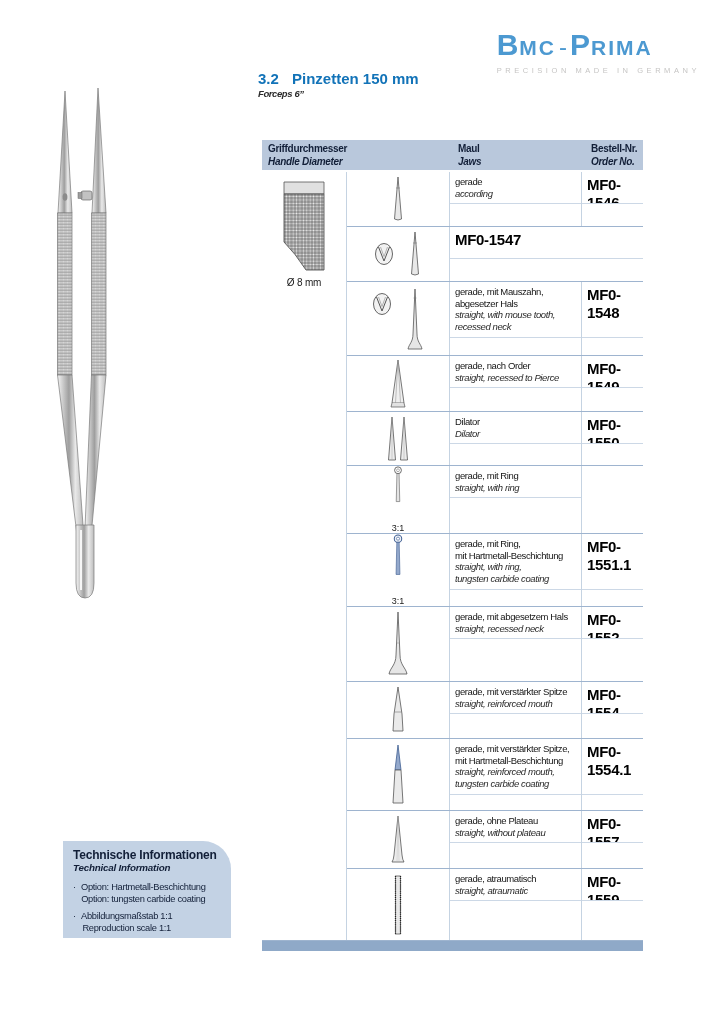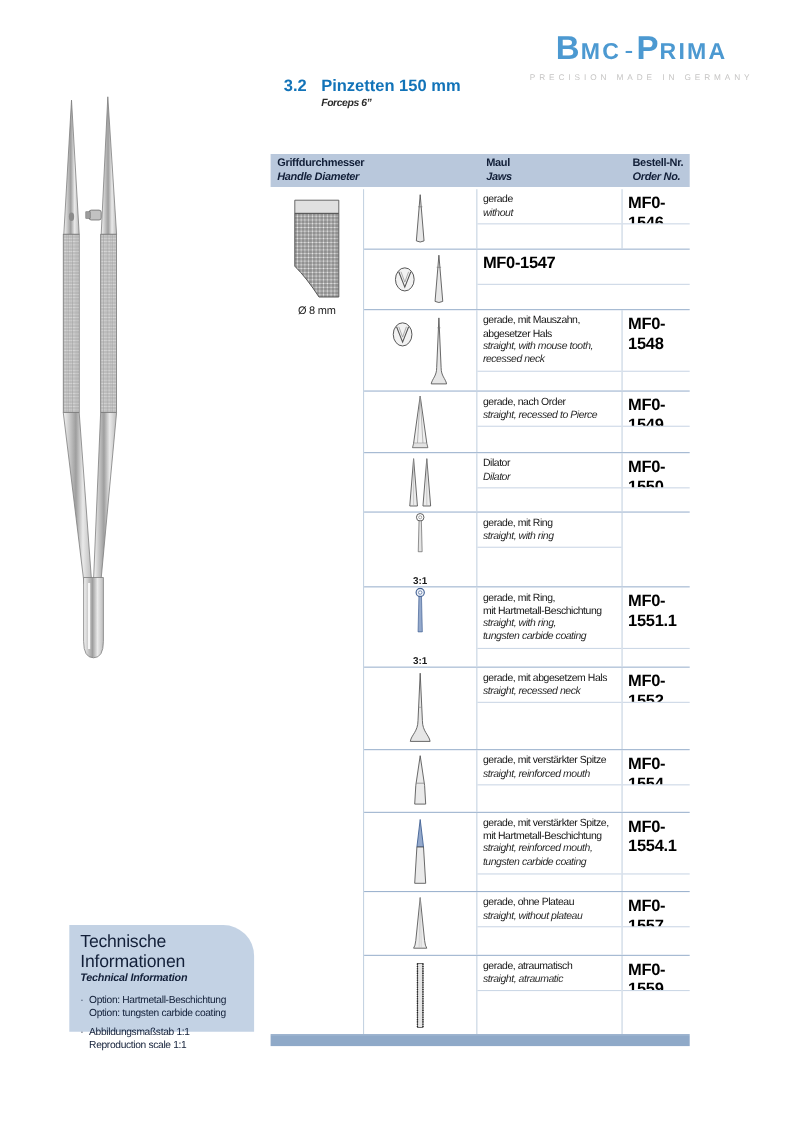--- a/index.html
+++ b/index.html
@@ -2,67 +2,67 @@
 <html><head>
 <meta charset="utf-8">
 <style>
   html,body { margin:0; padding:0; background:#888; }
   .page {
     position:relative; width:724px; height:1023px; margin:0 auto;
     background:#ffffff; font-family:"Liberation Sans", sans-serif;
     overflow:hidden; outline:1px solid #ddd;
   }
   
-  .logo { position:absolute; right:39px; top:30px; text-align:center; }
+  .logo { position:absolute; right:24px; top:30px; text-align:left; }
   .logo-main { color:var(--brand-blue,#4c99d1); font-weight:bold; line-height:30px; white-space:nowrap; }
   .logo-main .lg { font-size:30px; letter-spacing:1px; }
   .logo-main .sm { font-size:21px; letter-spacing:2px; }
   .logo-main .dash { font-size:24px; margin:0 3px; font-weight:normal; }
   .logo-tag { font-size:7.5px; letter-spacing:3.55px; color:#c6c5c4; margin-top:1px; white-space:nowrap; }
   
   .sect { position:absolute; left:258px; top:69px; color:var(--title-blue,#1273b8); font-weight:bold; font-size:15px; line-height:19px; }
   .sect .row1 { display:flex; }
   .sect .num { width:34px; }
-  .sect .en { font-style:italic; margin-left:34px; }
+  .sect .en { font-style:italic; }
   
   .photo { position:absolute; left:48px; top:85px; }
   
-  .ptable { position:absolute; left:246px; top:140px; width:381px; }
+  .ptable { position:absolute; left:262px; top:140px; width:381px; }
   .thead { display:flex; background:var(--header-bg,#b9c8dc); height:30px; box-sizing:border-box;
            color:#121f38; font-size:10px; font-weight:bold; line-height:12.5px; margin-bottom:2px; }
   .thead .it { font-style:italic; }
   .th { box-sizing:border-box; padding:3px 0 0 6px; letter-spacing:-0.3px; }
   .th1 { width:86px; } .th2 { width:104px; } .th3 { width:133px; } .th4 { flex:1; }
   .tbody { display:flex; border-bottom:1px solid var(--row-line,#9eb4cf); }
   .handlecol { width:85px; border-right:1px solid var(--col-line,#c5d3e2); box-sizing:border-box;
                padding-top:8px; text-align:center; }
   .dia { font-size:10px; color:#1a1a1a; margin-top:5px; letter-spacing:-0.2px; }
   .rowscol { flex:1; }
   .prow { display:flex; box-sizing:border-box; }
   .prow + .prow { border-top:1px solid var(--row-line,#9eb4cf); }
   .imgc { width:103px; border-right:1px solid var(--col-line,#c5d3e2); box-sizing:border-box;
           display:flex; flex-direction:column; align-items:center; justify-content:center; }
   .imgc.pair { flex-direction:row; gap:13px; justify-content:center; }
   .imgc.pairtop { align-items:flex-start; padding-top:6px; }
-  .scale { font-size:9px; color:#1a1a1a; margin-top:20px;font-weight:bold; }
+  .scale { font-size:9px; color:#1a1a1a; margin-top:20px; }
   .txtc { width:132px; border-right:1px solid var(--col-line,#c5d3e2); box-sizing:border-box; }
   .noc { flex:1; }
   .tb { box-sizing:border-box; border-bottom:1px solid var(--inner-line,#ccd8e6); padding:4px 2px 0 5px; overflow:hidden; }
   .de,.en { font-size:9.5px; line-height:11.5px; letter-spacing:-0.4px; white-space:pre-line; color:#141414; }
   .en { font-style:italic; color:#2b2b2b; }
   .no { font-weight:bold; font-size:15px; letter-spacing:-0.3px; color:#000; }
   .endbar { height:10px; background:var(--end-bar,#8fa9c8); }
   
   .tech { position:absolute; left:63px; top:841px; width:168px; height:97px; box-sizing:border-box;
           background:var(--box-bg,#c3d2e4); border-radius:0 28px 0 0; padding:7px 8px 0 10px; color:#121f38; }
-  .tech .t1 { font-size:16px; font-weight:normal; letter-spacing:-0.2px; }
+  .tech .t1 { font-size:12px; font-weight:bold; letter-spacing:-0.2px; }
   .tech .t2 { font-size:9.8px; font-weight:bold; font-style:italic; letter-spacing:-0.2px; margin-bottom:9px; }
   .tech .item { display:flex; font-size:9.3px; line-height:11.5px; letter-spacing:-0.3px; margin-bottom:6px; }
   .tech .blt { width:8px; }
-  .tech .itxt { white-space:pre-line; }
+  .tech .itxt { white-space:pre-line;text-align:center; }
   svg { display:block; }
 </style>
 </head>
 <body>
 
 <div class="page" style="--brand-blue: #4c99d1; --title-blue: #1273b8; --header-bg: #b9c8dc; --row-line: #9eb4cf; --inner-line: #ccd8e6; --col-line: #c5d3e2; --end-bar: #8fa9c8; --box-bg: #c3d2e4;">
 
   <svg width="0" height="0" style="position:absolute">
     <defs>
       <linearGradient id="metal" x1="0" y1="0" x2="1" y2="0">
@@ -144,21 +144,21 @@
         <div class="prow" style="height:54px">
           <div class="imgc">
             <svg width="16" height="46" viewBox="0 0 16 46">
               <path d="M8 1 L11.5 43 Q8 45 4.5 43 Z" fill="#e8e8e8" stroke="#555" stroke-width="0.8"></path>
               <line x1="6" y1="12" x2="10" y2="12" stroke="#777" stroke-width="0.6"></line>
             </svg>
           </div>
           <div class="txtc">
               <div class="tb" style="height:32px">
             <div class="de">gerade</div>
-            <div class="en">without</div>
+            <div class="en">according</div>
           </div>
             </div>
           <div class="noc">
               <div class="tb" style="height:32px">
             <span class="no">MF0-1546</span>
           </div>
             </div>
         </div>
 
         <div class="prow" style="height:55px">

